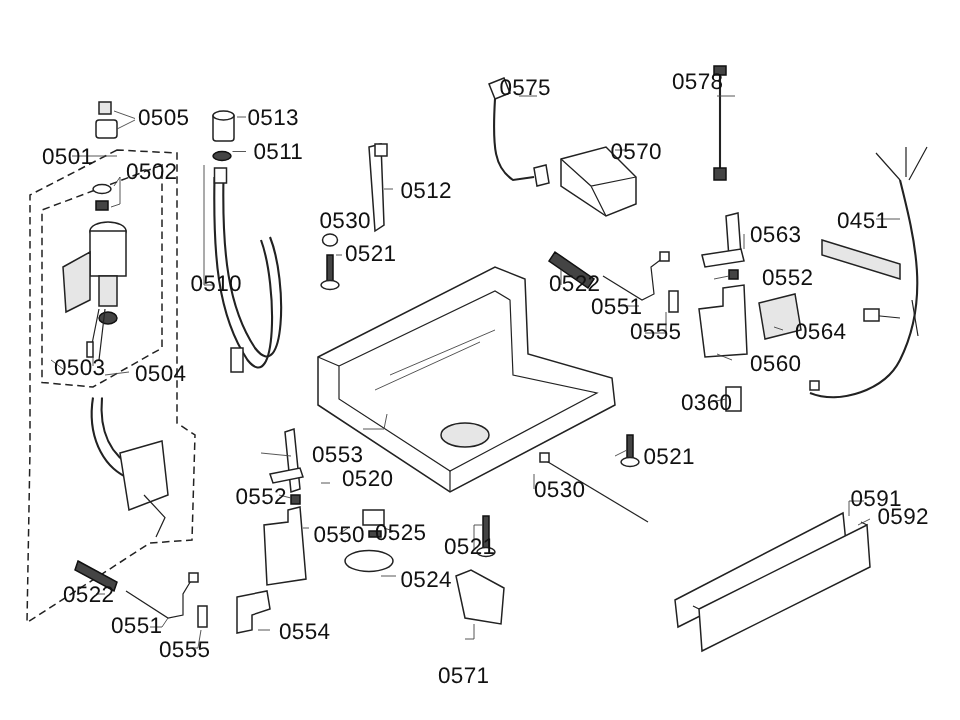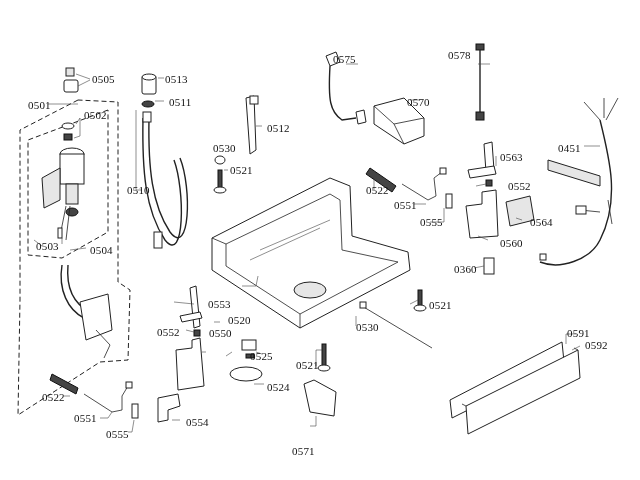--- a/index.html
+++ b/index.html
@@ -1,18 +1,18 @@
 <!DOCTYPE html>
 <html><head>
 <meta charset="utf-8">
 <style>
   html,body{margin:0;padding:0;background:#fff;}
   body{width:640px;height:480px;overflow:hidden;position:relative;font-family:"Liberation Sans",sans-serif;}
   #canvas{position:absolute;left:0;top:0;width:640px;height:480px;}
-  .lbl{position:absolute;font-size:11px;color:#111;font-family:Liberation Serif, serif;letter-spacing:0.2px;white-space:nowrap;line-height:10px;}
+  .lbl{position:absolute;font-size:15px;color:#111;font-family:Liberation Sans, sans-serif;letter-spacing:0.2px;white-space:nowrap;line-height:10px;}
   svg .ln{stroke:#222;stroke-width:0.8;fill:none;}
   svg .thin{stroke:#444;stroke-width:0.6;fill:none;}
   svg .dash{stroke:#222;stroke-width:1;fill:none;stroke-dasharray:5 3;}
   svg .part{stroke:#222;stroke-width:1;fill:#fff;}
   svg .partg{stroke:#222;stroke-width:1;fill:#e6e6e6;}
   svg .dark{stroke:#111;stroke-width:1;fill:#444;}
   svg .cable{stroke:#222;stroke-width:1.4;fill:none;}
 </style>
 </head>
 <body>
@@ -267,21 +267,21 @@
 <span class="lbl" style="left:420px;top:217px">0555</span>
 <span class="lbl" style="left:530px;top:217px">0564</span>
 <span class="lbl" style="left:500px;top:238px">0560</span>
 <span class="lbl" style="left:454px;top:264px">0360</span>
 <span class="lbl" style="left:558px;top:143px">0451</span>
 <span class="lbl" style="left:429px;top:300px">0521</span>
 <span class="lbl" style="left:356px;top:322px">0530</span>
 <span class="lbl" style="left:228px;top:315px">0520</span>
 <span class="lbl" style="left:208px;top:299px">0553</span>
 <span class="lbl" style="left:157px;top:327px">0552</span>
-<span class="lbl" style="left:209px;top:328px">0550</span>
+<span class="lbl" style="left:209px;top:352px">0550</span>
 <span class="lbl" style="left:250px;top:351px">0525</span>
 <span class="lbl" style="left:267px;top:382px">0524</span>
 <span class="lbl" style="left:296px;top:360px">0521</span>
 <span class="lbl" style="left:186px;top:417px">0554</span>
 <span class="lbl" style="left:292px;top:446px">0571</span>
 <span class="lbl" style="left:42px;top:392px">0522</span>
 <span class="lbl" style="left:74px;top:413px">0551</span>
 <span class="lbl" style="left:106px;top:429px">0555</span>
 <span class="lbl" style="left:567px;top:328px">0591</span>
 <span class="lbl" style="left:585px;top:340px">0592</span>

